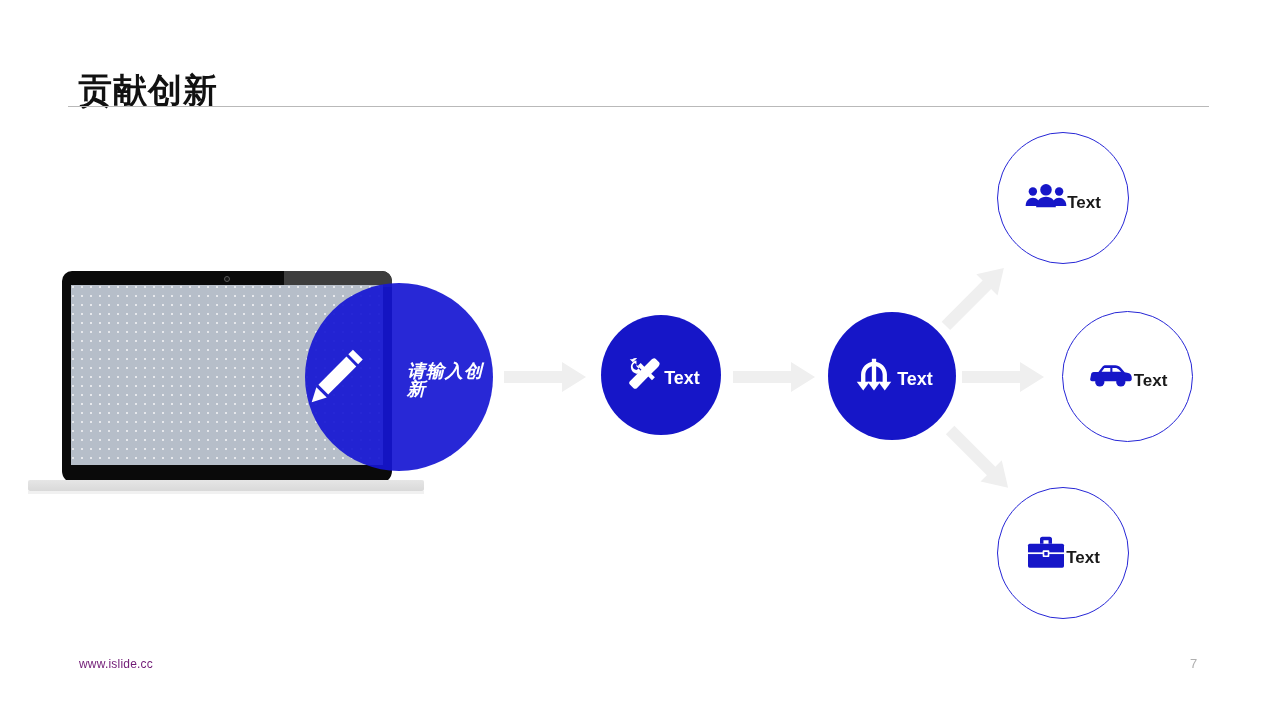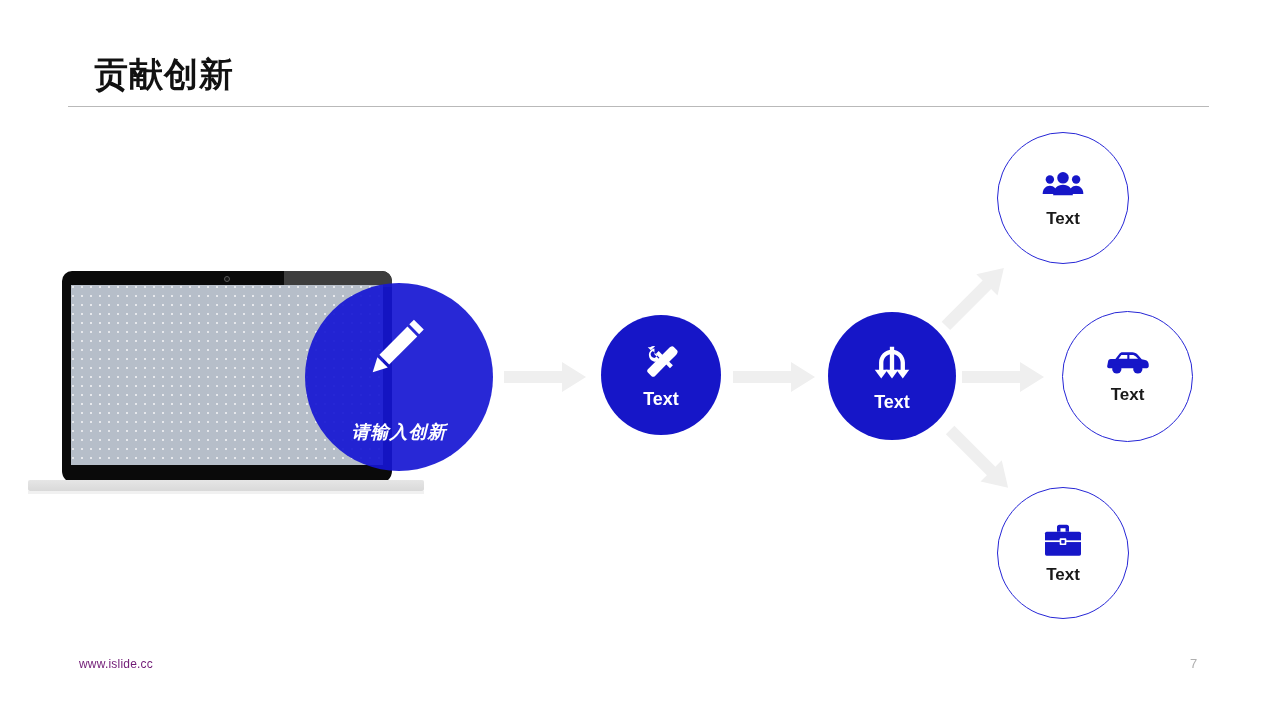--- a/index.html
+++ b/index.html
@@ -12,28 +12,27 @@
     height: 720px;
     position: relative;
     overflow: hidden;
     font-family: "Liberation Sans", "DejaVu Sans", sans-serif;
   }
 
   
   .slide-title {
     position: absolute;
     left: 78px;
-    top: 56px;
+    top: 72px;
     font-size: 34px;
     font-weight: bold;
     color: #111111;
     letter-spacing: 1px;
     line-height: 1.1;
     white-space: nowrap;
-    margin-left: 16px;
   }
   .title-rule {
     position: absolute;
     left: 68px;
     top: 106px;
     width: 1141px;
     height: 1px;
     background: #b9b9b9;
   }
 
@@ -101,21 +100,21 @@
     width: 396px;
     height: 3px;
     background: #f1f1f1;
   }
 
   
   .circle {
     position: absolute;
     border-radius: 50%;
     display: flex;
-    flex-direction: column;
+    flex-direction: row;
     align-items: center;
     justify-content: center;
   }
   .circle-filled {
     background: #1616c8;
     color: #ffffff;
   }
   .circle-lead {
     background: rgba(22, 22, 210, 0.92);
     left: 305px;

